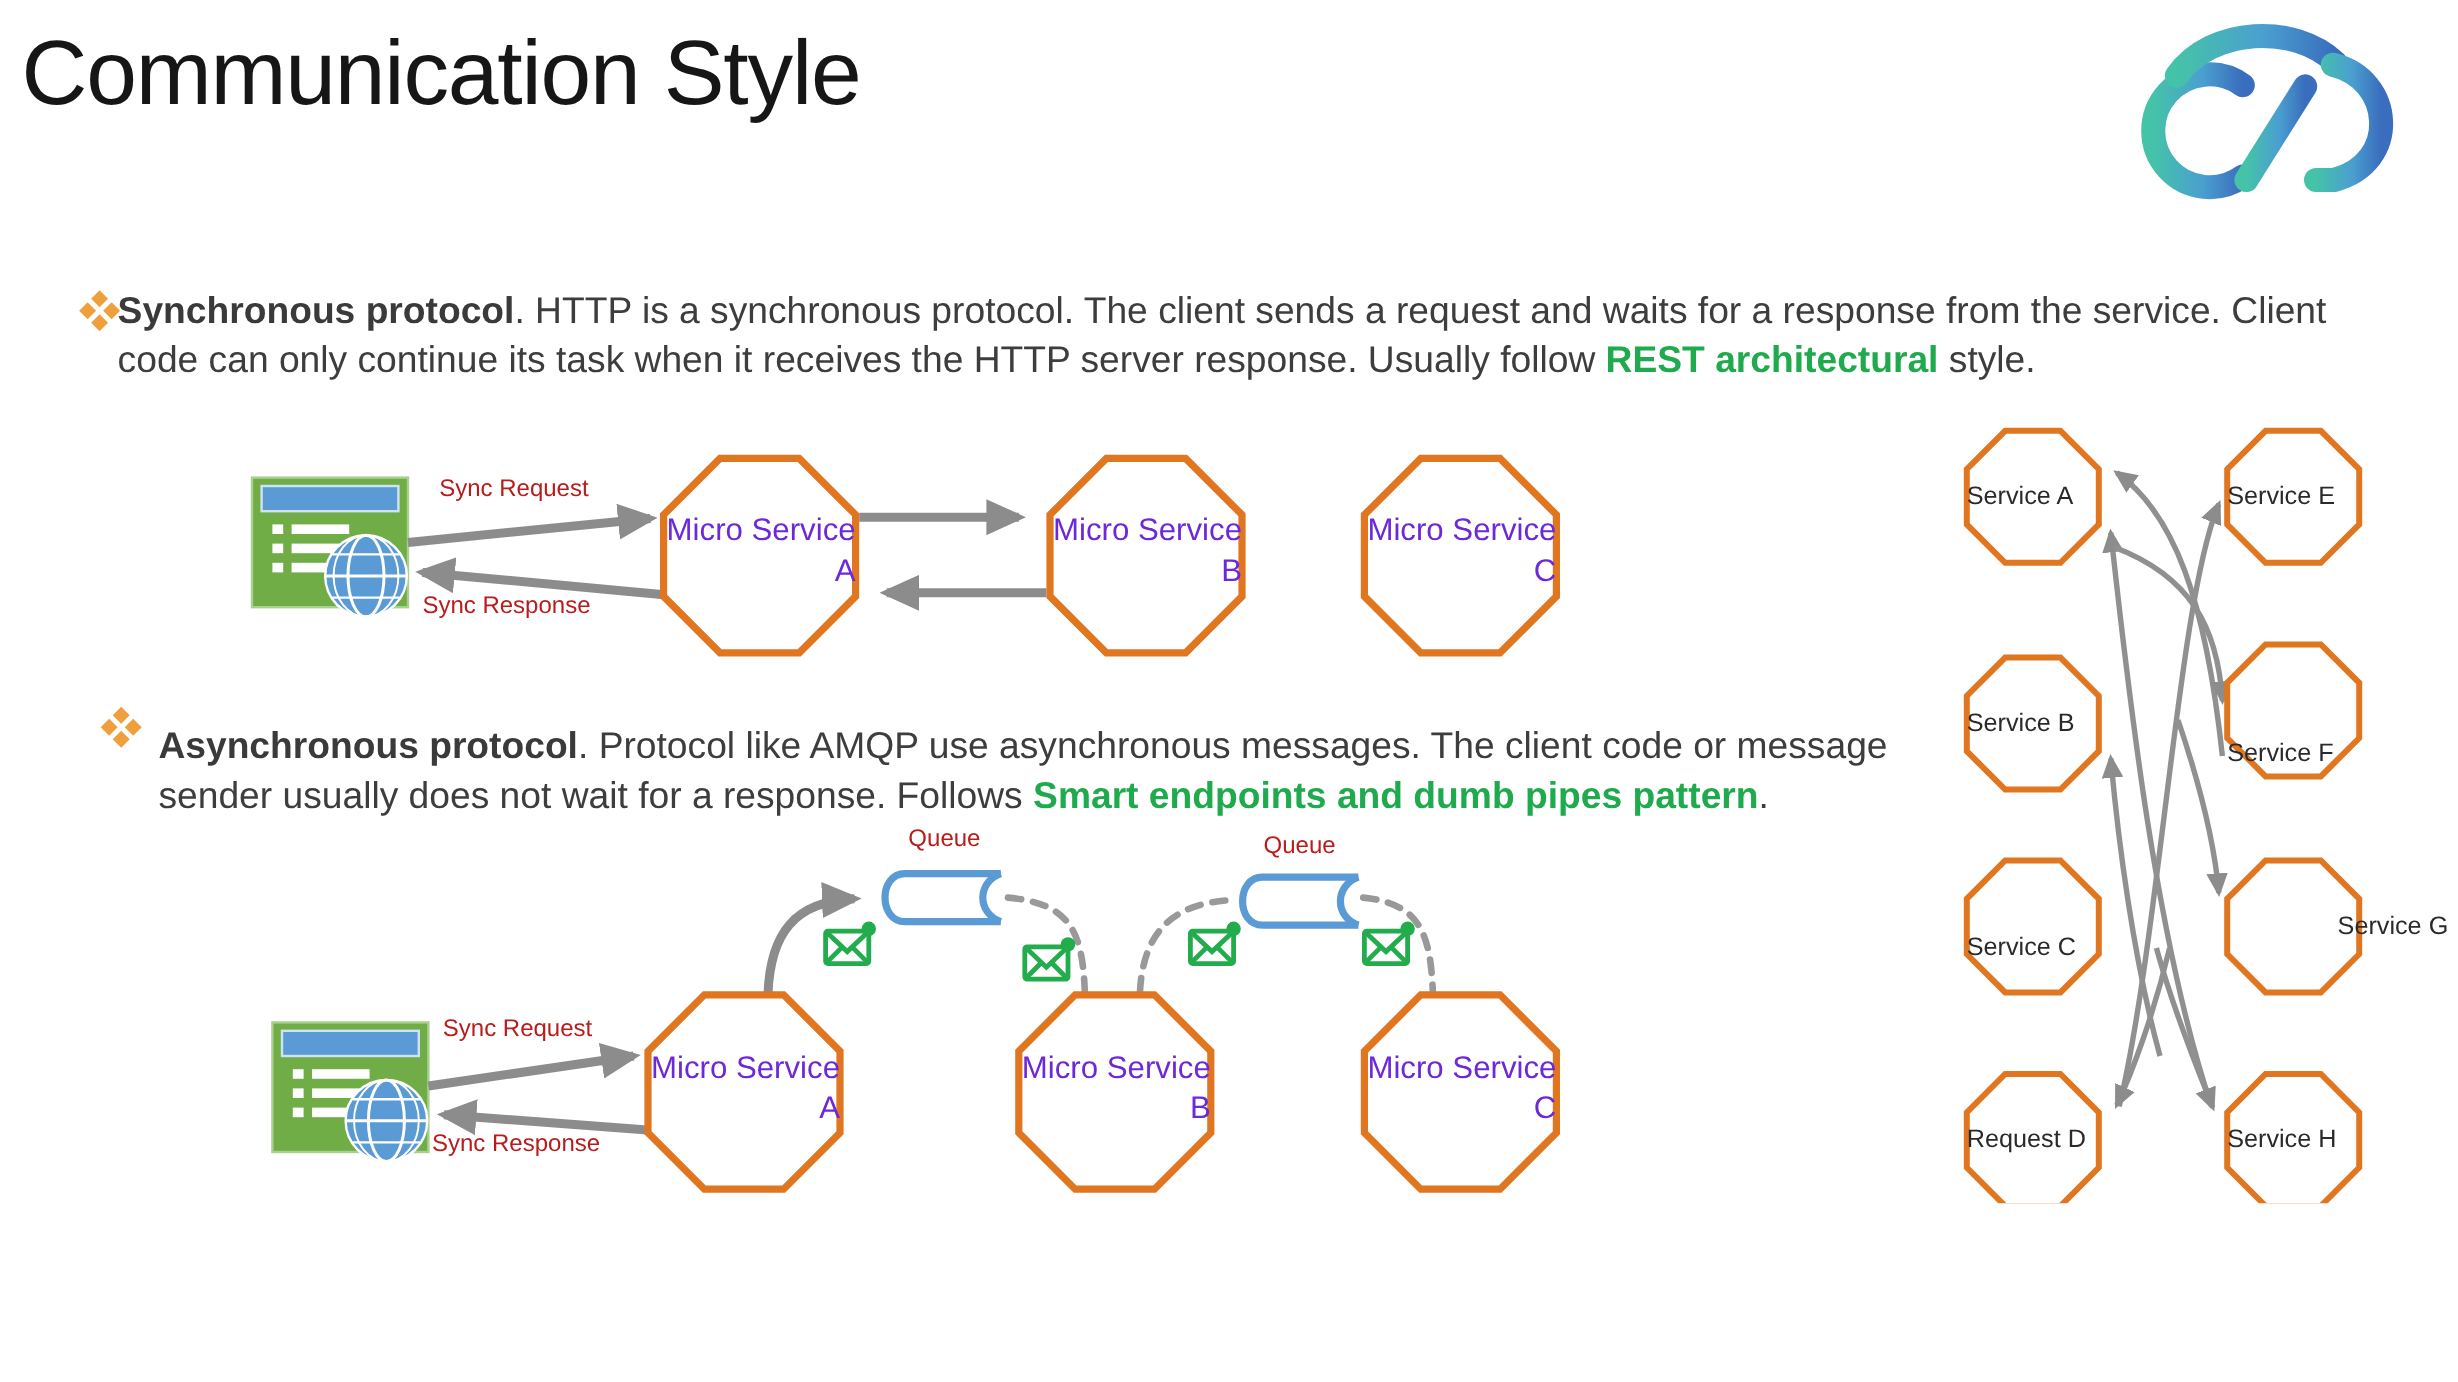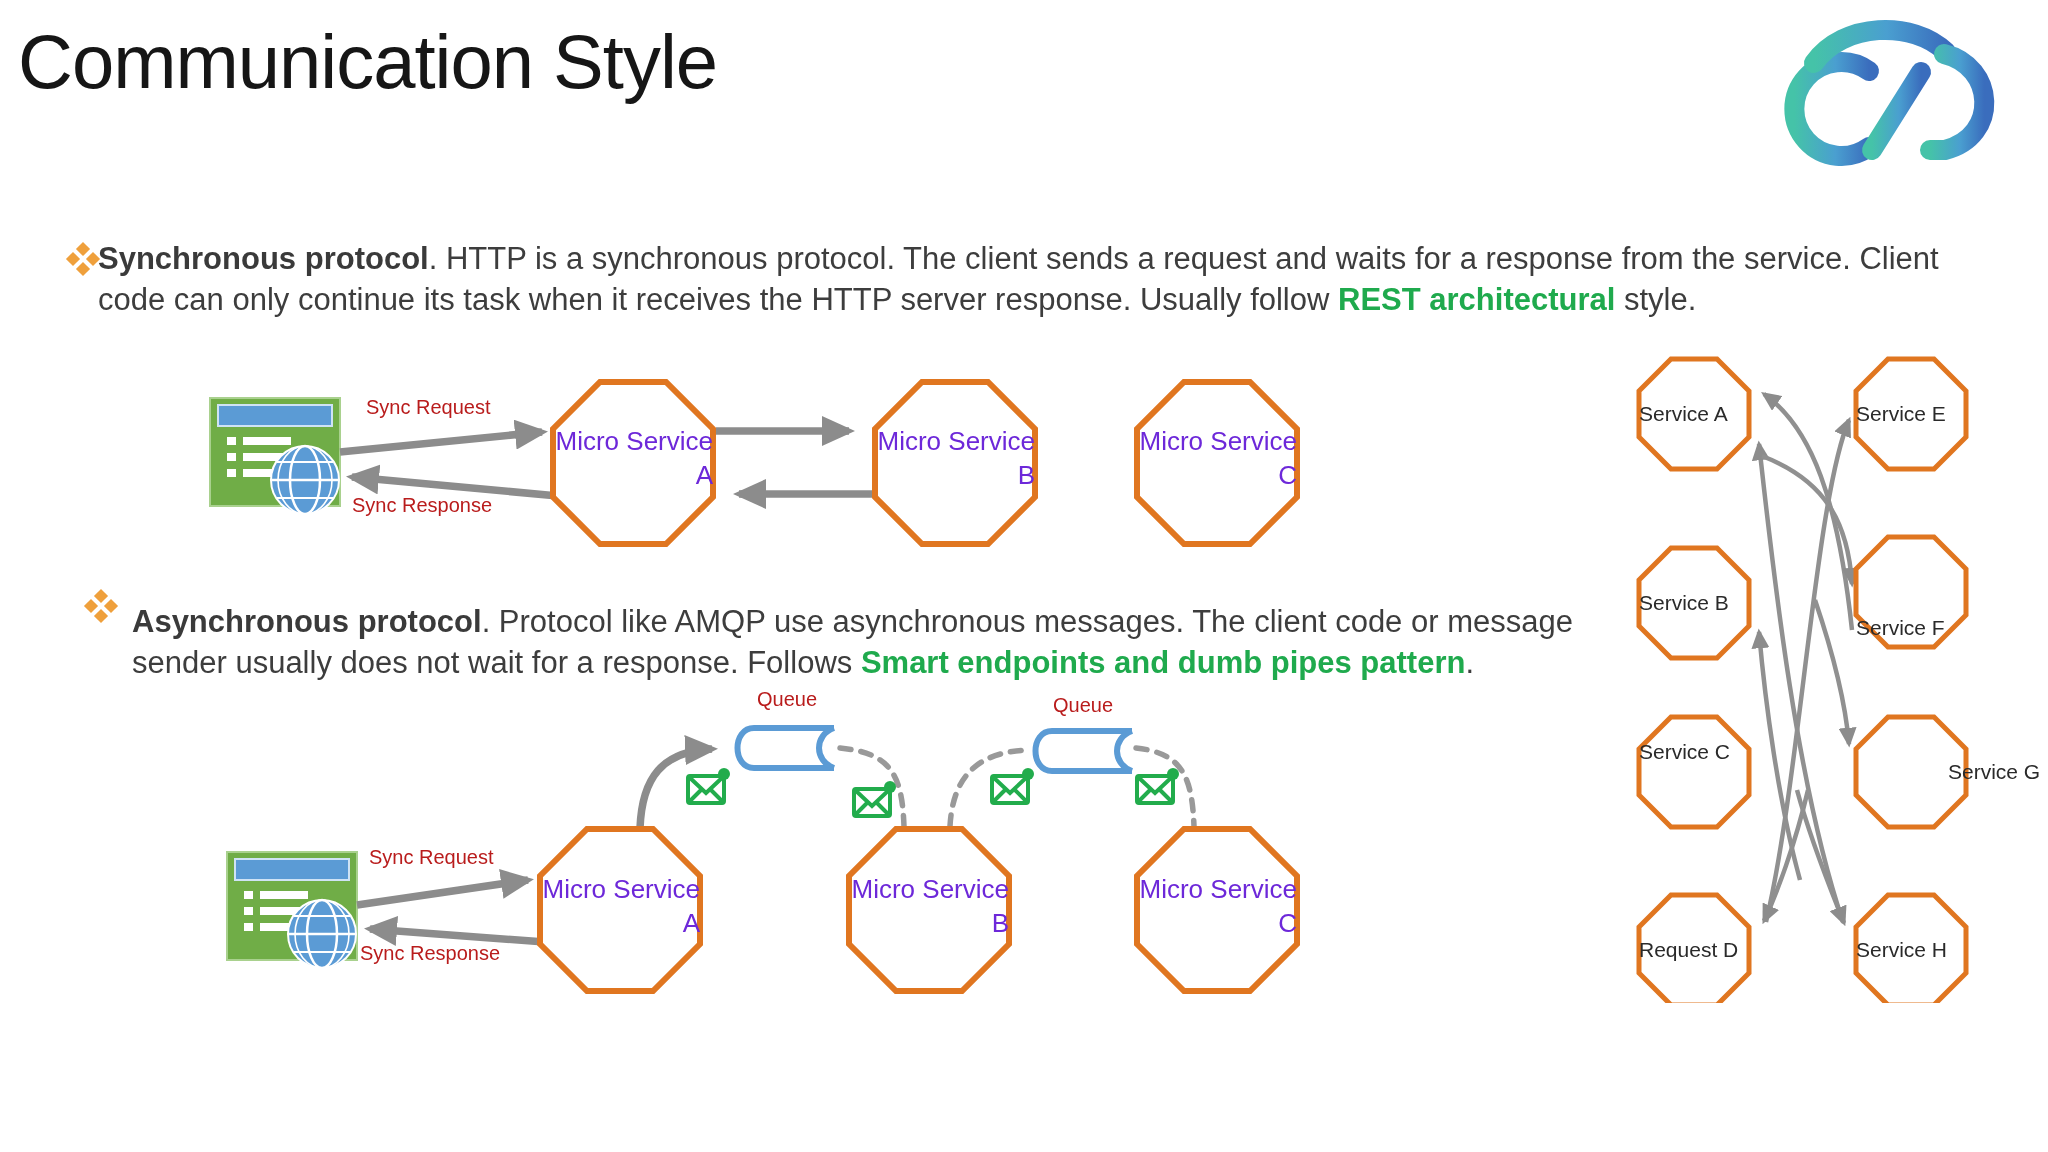--- a/index.html
+++ b/index.html
@@ -244,18 +244,18 @@
   </div>
   <div class="node-label" style="left:1137px;top:872px;">
     <div>Micro Service</div>
     <div>C</div>
   </div>
 
   <div class="mesh-label" style="left:1639px;top:402px;">Service A</div>
   <div class="mesh-label" style="left:1856px;top:402px;">Service E</div>
   <div class="mesh-label" style="left:1639px;top:591px;">Service B</div>
   <div class="mesh-label" style="left:1856px;top:580px;margin-top:36px;">Service F</div>
-  <div class="mesh-label" style="left:1639px;top:740px;">Service C</div>
+  <div class="mesh-label" style="left:1639px;top:778px;">Service C</div>
   <div class="mesh-label" style="left:1948px;top:760px;">Service G</div>
   <div class="mesh-label" style="left:1639px;top:938px;">Request D</div>
   <div class="mesh-label" style="left:1856px;top:938px;">Service H</div>
 
 </div>
 
 </body></html>

